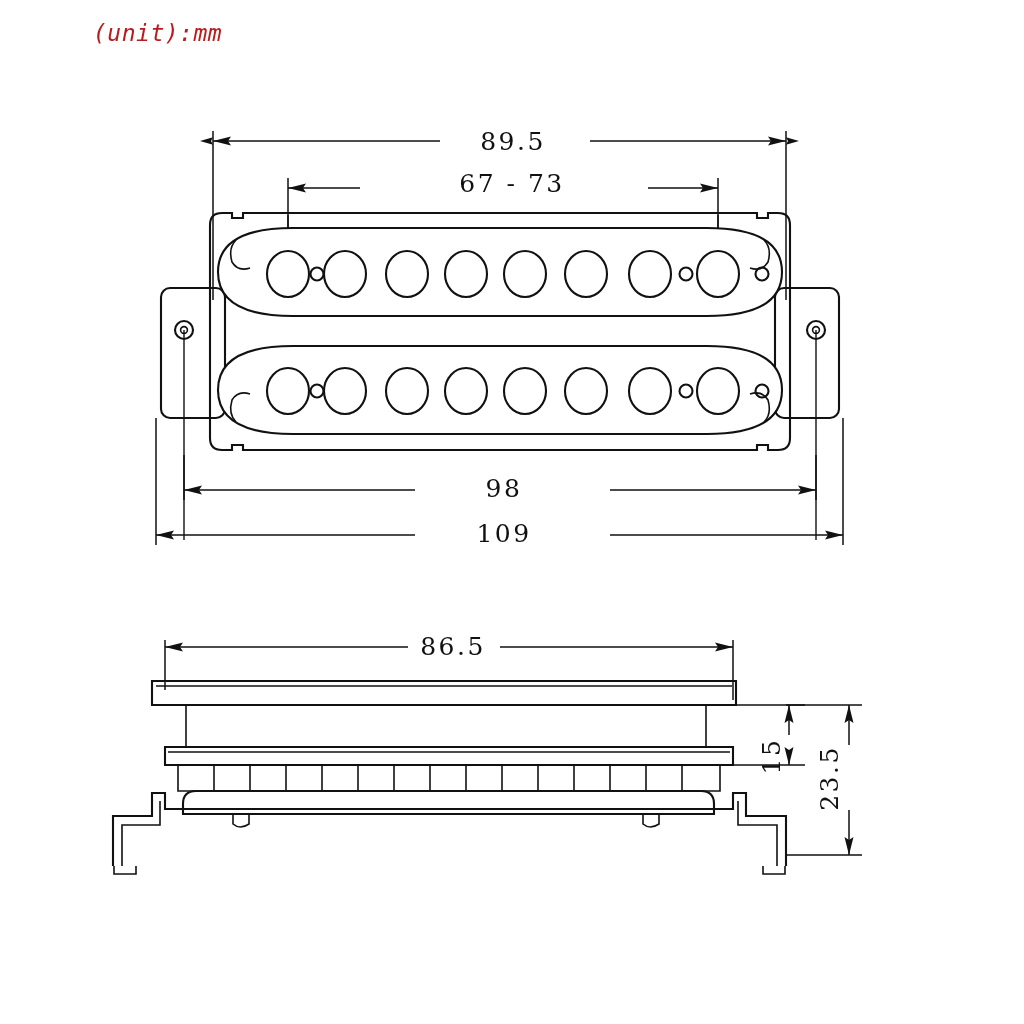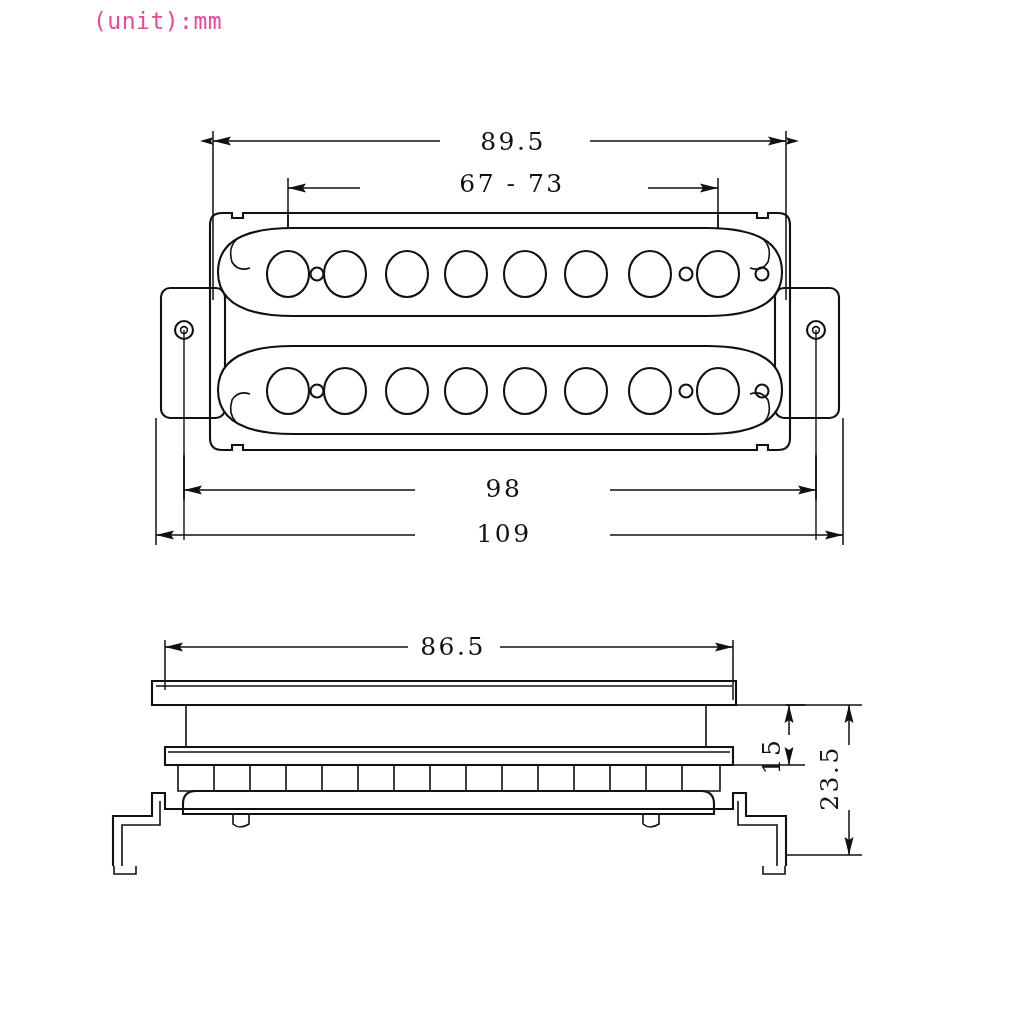--- a/index.html
+++ b/index.html
@@ -16,26 +16,27 @@
   }
   #sheet {
     position: absolute;
     left: 0; top: 0;
     width: 1024px;
     height: 1024px;
   }
   .unit-label {
     position: absolute;
     left: 93px;
-    top: 8px;
+    top: 20px;
     font-family: "DejaVu Sans Mono", monospace;
     font-size: 23px;
-    color: #ec4899;
+    color: #b91c1c;
     letter-spacing: 0.5px;
     white-space: nowrap;
+    font-style: italic;
   }
   svg { display: block; }
   .ol { fill: none; stroke: #111111; stroke-width: 2.1; }
   .ol-thin { fill: none; stroke: #111111; stroke-width: 1.6; }
   .dimline { fill: none; stroke: #111111; stroke-width: 1.5; }
   .extline { fill: none; stroke: #111111; stroke-width: 1.5; }
   .ctrline { fill: none; stroke: #111111; stroke-width: 1.4; }
   .arrowhead { fill: #111111; stroke: none; }
   .dimtext {
     font-family: "DejaVu Serif", serif;

